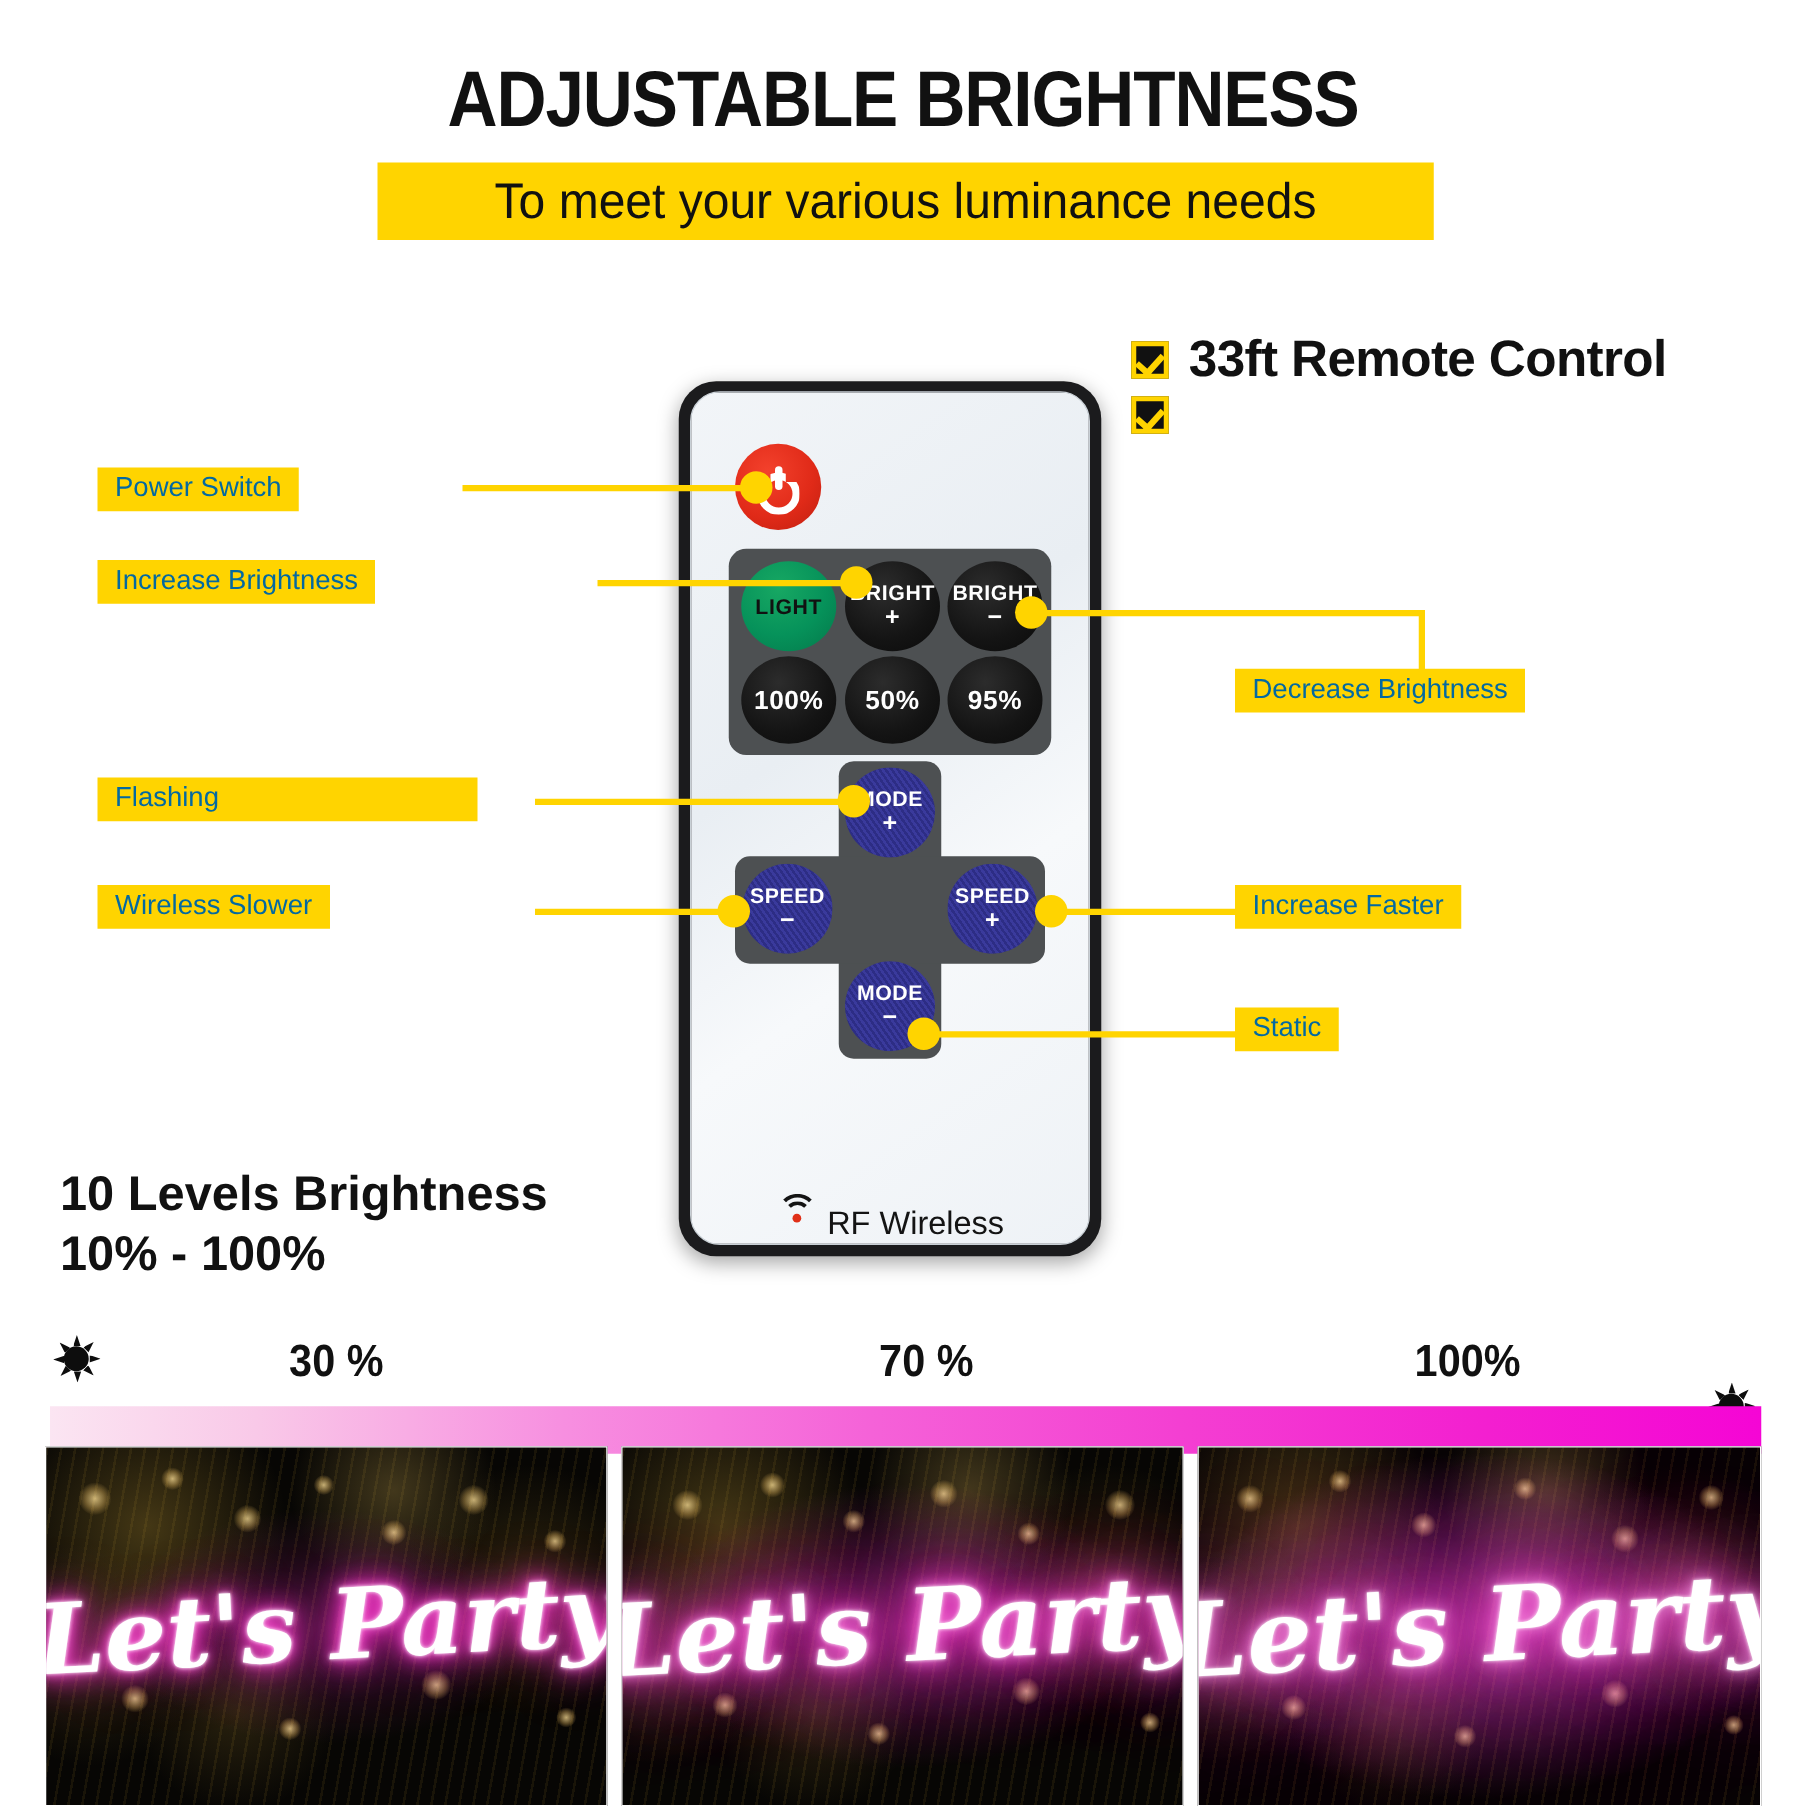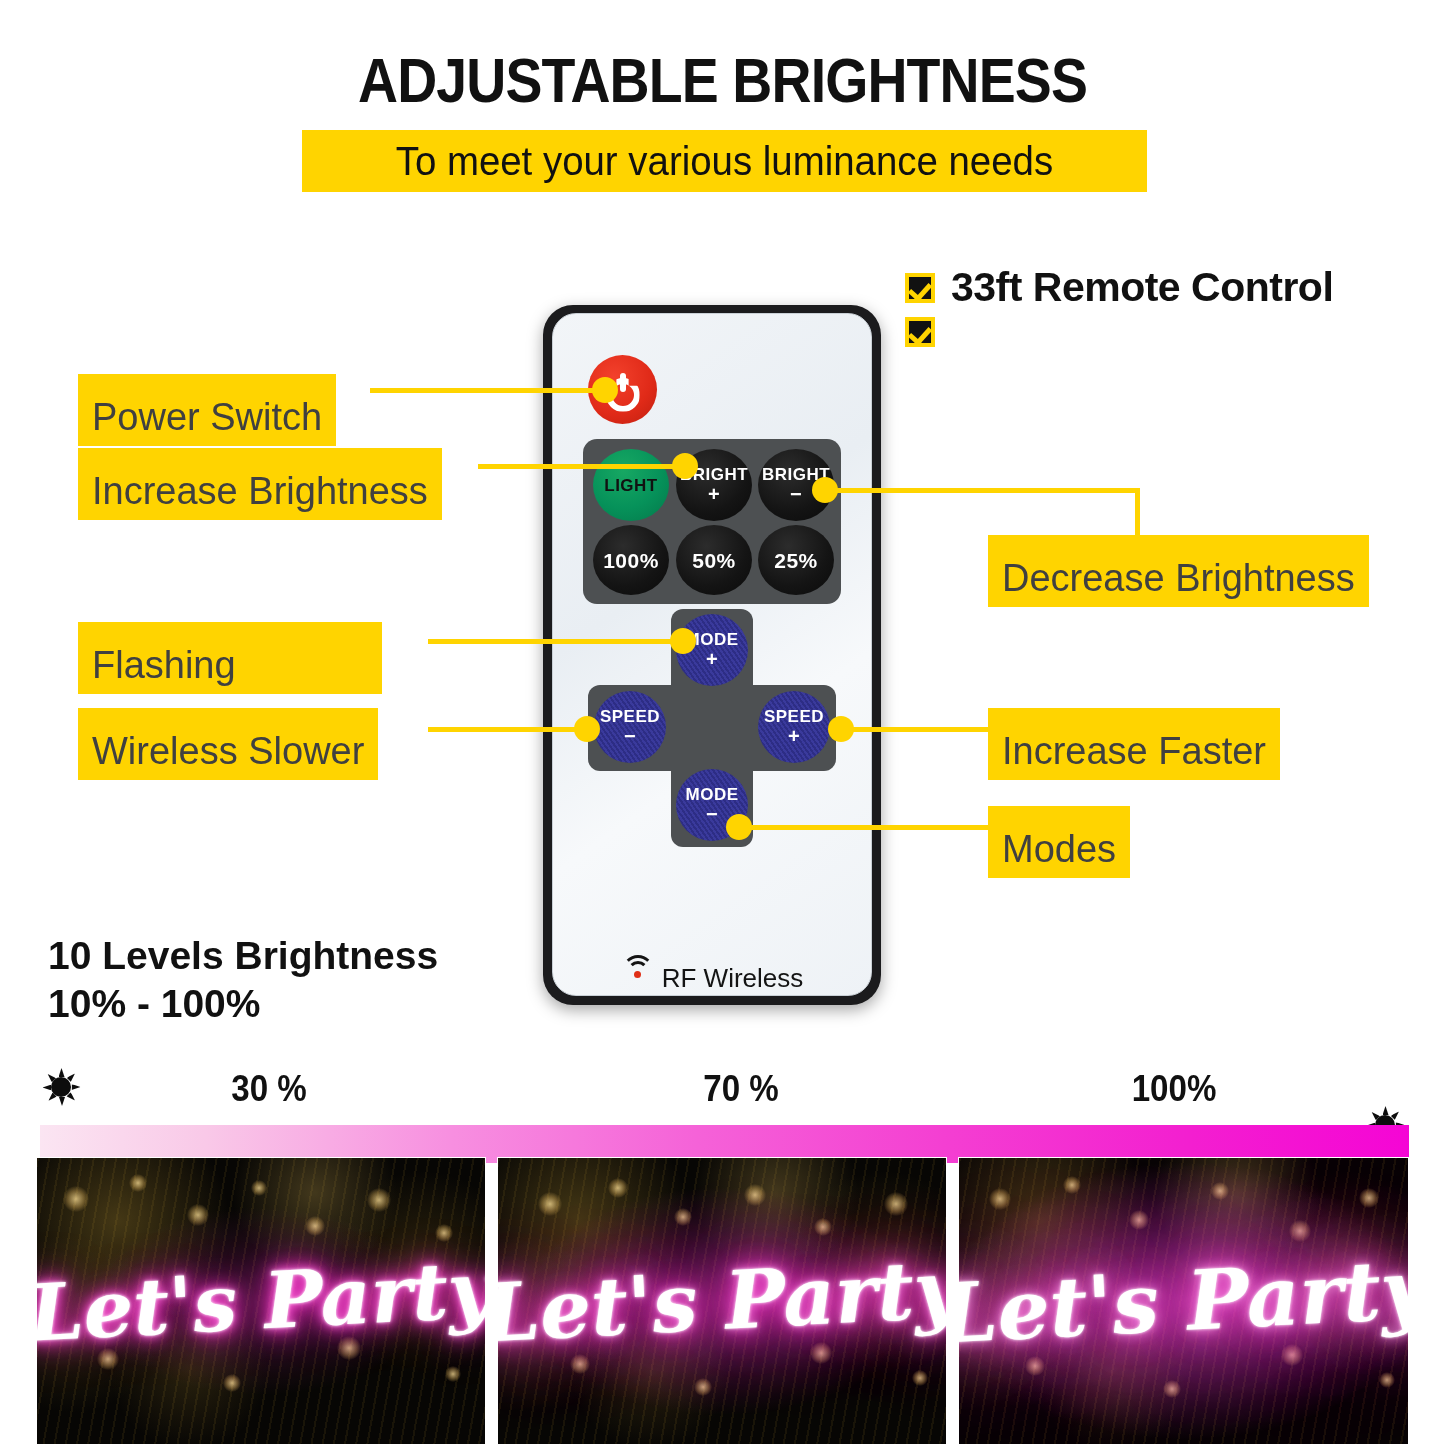--- a/index.html
+++ b/index.html
@@ -72,23 +72,23 @@
     font-size: 41px;
     font-weight: bold;
     color: #111111;
     white-space: nowrap;
     letter-spacing: -0.5px;
   }
 
   
   .callout {
     background: #ffd400;
-    color: #404040;
-    font-size: 38px;
-    padding: 24px 14px 8px 14px;
+    color: #0369a1;
+    font-size: 22px;
+    padding: 4px 14px 8px 14px;
     white-space: nowrap;
     line-height: 1.05;
     box-sizing: border-box;
   }
   .leader {
     background: #ffd400;
     height: 5px;
   }
   .leader-v {
     background: #ffd400;
@@ -377,21 +377,21 @@
     <span>BRIGHT</span>
     <span class="key-sub">−</span>
   </div>
   <div class="round-key key-black" style="left:10px;  top:86px; width:76px; height:70px; font-size:21px;">
     <span>100%</span>
   </div>
   <div class="round-key key-black" style="left:93px;  top:86px; width:76px; height:70px; font-size:21px;">
     <span>50%</span>
   </div>
   <div class="round-key key-black" style="left:175px; top:86px; width:76px; height:70px; font-size:21px;">
-    <span>25%</span>
+    <span>95%</span>
   </div>
 </div>
 
 <div class="abs" id="dpad">
   <div id="dpad-cross">
     <span class="cross-v"></span>
     <span class="cross-h"></span>
   </div>
   <div class="round-key key-blue" style="left:88px; top:5px;  width:72px; height:72px;">
     <span>MODE</span>
@@ -440,21 +440,21 @@
 <div class="abs leader" style="left:828px; top:488px; width:312px;"></div>
 <div class="abs leader-v" style="left:1135px; top:488px; height:48px;"></div>
 <div class="abs callout" style="left:988px; top:535px;">Decrease Brightness</div>
 
 <div class="abs dot" style="left:828px; top:716px;"></div>
 <div class="abs leader" style="left:840px; top:727px; width:150px;"></div>
 <div class="abs callout" style="left:988px; top:708px;">Increase Faster</div>
 
 <div class="abs dot" style="left:726px; top:814px;"></div>
 <div class="abs leader" style="left:740px; top:825px; width:250px;"></div>
-<div class="abs callout" style="left:988px; top:806px;">Modes</div>
+<div class="abs callout" style="left:988px; top:806px;">Static</div>
 
 <div class="abs" id="levels-heading">
   <div>10 Levels Brightness</div>
   <div>10% - 100%</div>
 </div>
 
 <div class="abs sun-icon" style="left:42px; top:1068px;">
   <span class="core"></span>
   <span class="ray" style="transform:rotate(0deg)"></span>
   <span class="ray" style="transform:rotate(45deg)"></span>

